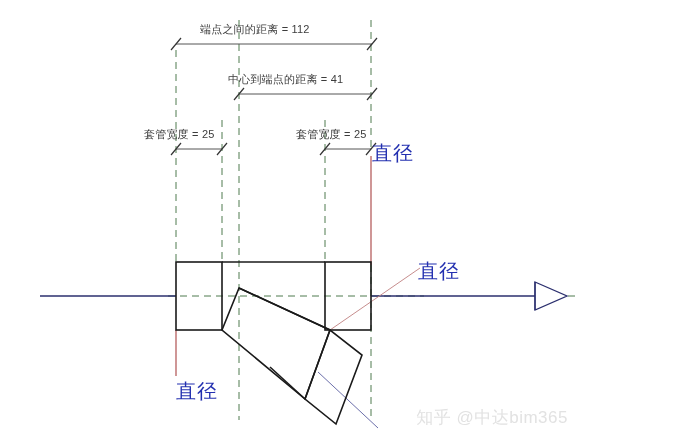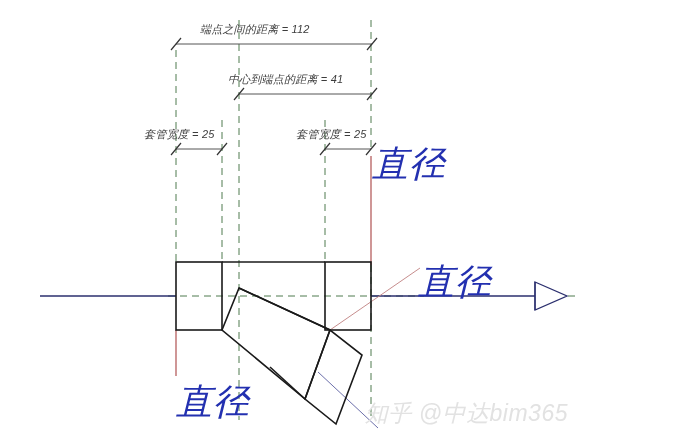--- a/index.html
+++ b/index.html
@@ -10,21 +10,20 @@
   }
   body {
     font-family: "Liberation Sans", "DejaVu Sans", sans-serif;
   }
   #canvas-root {
     position: relative;
     width: 576px;
     height: 437px;
     background: #ffffff;
     overflow: hidden;
-    font-style: italic;
   }
   #drawing-svg {
     position: absolute;
     left: 0;
     top: 0;
     width: 676px;
     height: 437px;
   }
   .dim-text {
     position: absolute;
@@ -36,28 +35,28 @@
   }
   .dia-text {
     position: absolute;
     font-family: "Liberation Serif", "DejaVu Serif", serif;
     color: #2330b0;
     white-space: nowrap;
     font-size: 26px;
     letter-spacing: 1px;
   }
   .dia-text.big {
-    font-size: 36px;
+    font-size: 20px;
   }
   .watermark {
     position: absolute;
     right: 8px;
     bottom: 8px;
     font-family: "Liberation Sans", "DejaVu Sans", sans-serif;
-    font-size: 23px;
+    font-size: 17px;
     color: #e2e2e2;
     white-space: nowrap;
     letter-spacing: 0.5px;
     user-select: none;
     margin-left: 44px;
   }
 </style>
 </head>
 <body>
 

